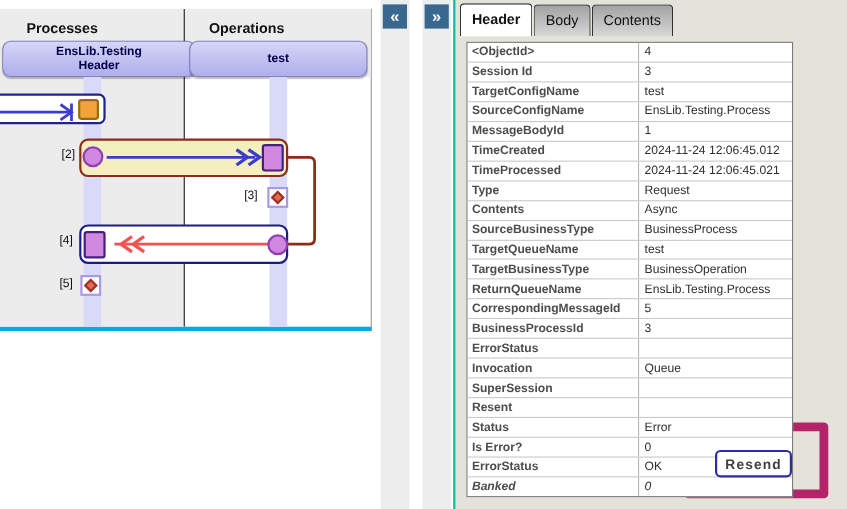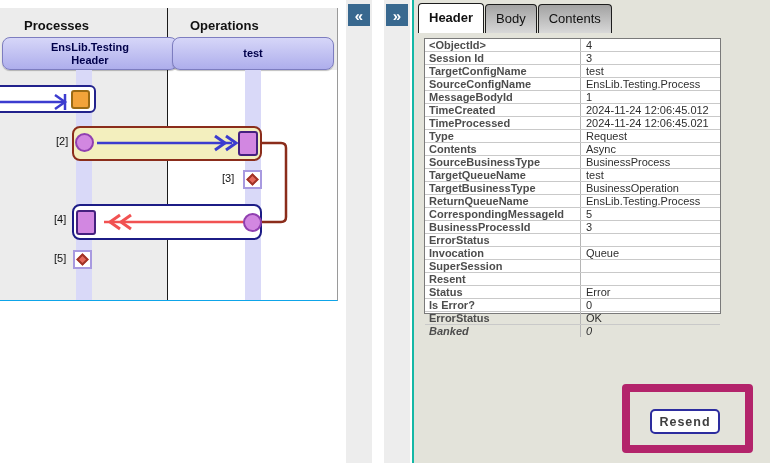--- a/index.html
+++ b/index.html
@@ -2,21 +2,21 @@
 <html><head>
 <meta charset="utf-8">
 <style>
   * { margin:0; padding:0; box-sizing:border-box; }
   html,body { width:770px; height:463px; background:#ffffff; overflow:hidden;
               font-family:"Liberation Sans", sans-serif; }
   .abs { position:absolute; }
 
   
   #trace-panel { left:0; top:8px; width:338px; height:293px; background:#ffffff;
-                 border-right:1px solid #9a9a9a; border-bottom:1px solid #0ea5e9;
+                 border-right:1px solid #9a9a9a; border-bottom:4px solid #0ea5e9;
                  overflow:hidden; }
   #proc-col-bg { left:0; top:0; width:167px; height:100%; background:#ececec; }
   #ops-head-bg { left:168px; top:0; width:170px; height:62px; background:#ececec; }
   #col-divider { left:167px; top:0; width:1px; height:100%; background:#1a1a1a; }
   .col-title { font-size:13px; font-weight:bold; color:#111; top:10px; }
   #title-processes { left:24px; }
   #title-operations { left:190px; }
   .host-box { top:29px; height:33px; border:1px solid #7d7dc0; border-radius:8px;
               background:linear-gradient(#d6d6f8,#aeaeec);
               display:flex; flex-direction:column; align-items:center; justify-content:center;
@@ -77,21 +77,21 @@
 
   
   #detail-panel { left:412px; top:0; width:358px; height:463px; background:#e3e3da;
                   border-left:2px solid #14b8a6; }
   #tabbar { position:absolute; left:4px; top:3px; display:flex; align-items:flex-end; z-index:2; }
   .tab { border:1px solid #1d1d1d; border-bottom:none; border-radius:4px 4px 0 0;
          padding:6px 10px 7px 10px; font-size:13px; color:#111; cursor:pointer;
          background:linear-gradient(#a2a2a2,#d8d8d8); margin-right:1px; }
   .tab.active { background:#ffffff; font-weight:bold; padding-bottom:8px; }
 
-  #header-table { position:absolute; left:10px; top:38px; width:297px; height:276px;
+  #header-table { position:absolute; left:10px; top:38px; width:297px; height:414px;
                   background:#ffffff; border:1px solid #7a7a7a; display:flex;
                   flex-direction:column; z-index:2; }
   .trow { flex:1; display:flex; align-items:stretch; border-bottom:1px solid #c9c9c9;
           font-size:11px; }
   .trow:last-child { border-bottom:none;font-style:italic; }
   .tlabel { width:156px; border-right:1px solid #b5b5b5; font-weight:bold; color:#4d4d4d;
             display:flex; align-items:center; padding-left:4px; white-space:nowrap; overflow:hidden; }
   .tvalue { flex:1; color:#2e2e2e; display:flex; align-items:center; padding-left:5px;
             white-space:nowrap; overflow:hidden; }
 

